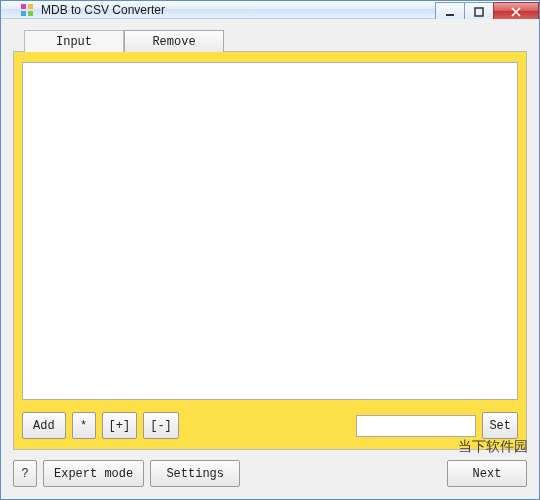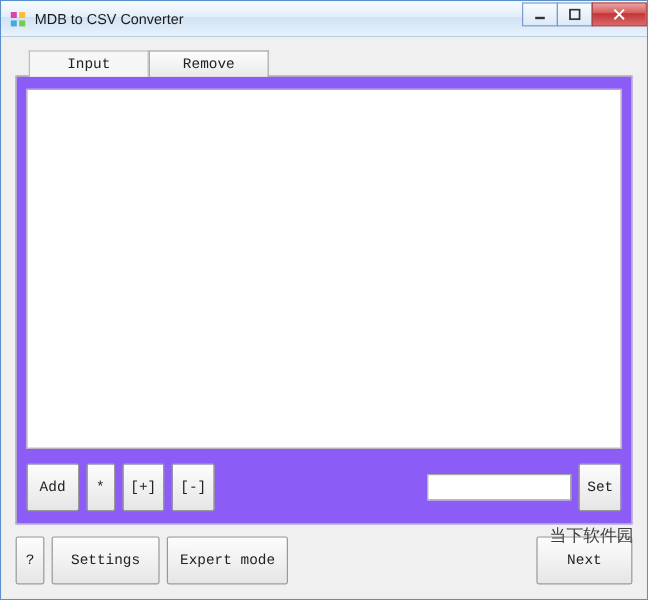--- a/index.html
+++ b/index.html
@@ -13,26 +13,26 @@
     }
     .window {
       width: 540px;
       height: 500px;
       border: 1px solid #5a8fc9;
       background: #f0f0f0;
       display: flex;
       flex-direction: column;
     }
     .titlebar {
-      height: 30px;
+      height: 18px;
       background: linear-gradient(to bottom, #f7fbff 0%, #e3eefa 45%, #d0e2f5 46%, #e8f2fc 100%);
       border-bottom: 1px solid #b8cde0;
       display: flex;
       align-items: center;
-      padding: 0 0 0 6px;
+      padding: 0 0 0 18px;
     }
     .titlebar-icon {
       width: 16px; height: 16px;
       margin-right: 6px;
       display: inline-flex; align-items: center; justify-content: center;
     }
     .titlebar-title {
       flex: 1;
       color: #1a1a1a;
       font-size: 12px;
@@ -59,21 +59,21 @@
       padding: 10px 12px 12px 12px;
       background: #f0f0f0;
       display: flex;
       flex-direction: column;
     }
     .tab-panel {
       flex: 1;
       display: flex;
       flex-direction: column;
       border: 1px solid #bbb;
-      background: #8b5cf6;
+      background: #fde047;
       padding: 8px;
       position: relative;
     }
     .tabs-row {
       position: absolute;
       top: -22px; left: 10px;
       display: flex;
     }
     .tab {
       width: 100px; height: 22px;
@@ -102,21 +102,21 @@
     .button-row {
       display: flex;
       align-items: center;
       gap: 6px;
       padding: 2px 0 2px 0;
       font-family: 'Courier New', monospace;
     }
     .btn {
       border: 1px solid #999;
       background: linear-gradient(to bottom, #fdfdfd, #e6e6e6);
-      height: 40px;
+      height: 27px;
       padding: 0 10px;
       display: flex; align-items: center; justify-content: center;
       font-family: 'Courier New', monospace;
       font-size: 12px;
       color: #222;
       border-radius: 2px;
     }
     .btn.small { padding: 0 6px; min-width: 24px; }
     .text-input {
       border: 1px solid #aaa;
@@ -210,25 +210,25 @@
         <div class="btn small">
           <span>Set</span>
         </div>
       </div>
     </div>
 
     <div class="bottom-bar">
       <div class="btn small">
         <span>?</span>
       </div>
+      <div class="btn" style="min-width:100px">
+        <span>Expert mode</span>
+      </div>
       <div class="btn" style="min-width:90px">
         <span>Settings</span>
-      </div>
-      <div class="btn" style="min-width:100px">
-        <span>Expert mode</span>
       </div>
       <div class="spacer-flex"></div>
       <div class="btn" style="min-width:80px">
         <span>Next</span>
       </div>
     </div>
 
     <div class="watermark">当下软件园</div>
   </div>
 </div>

